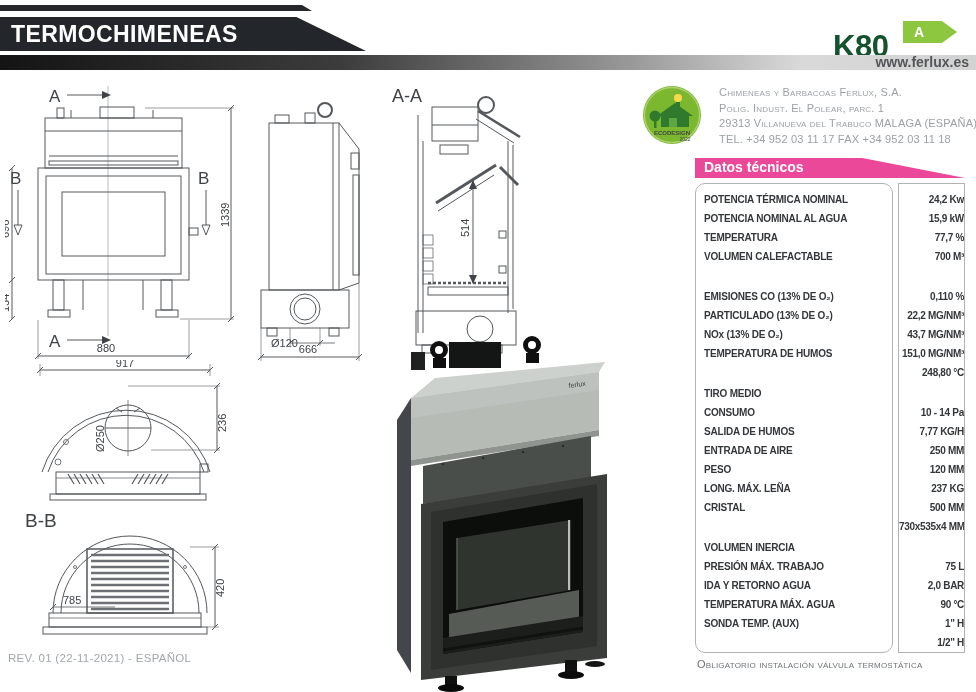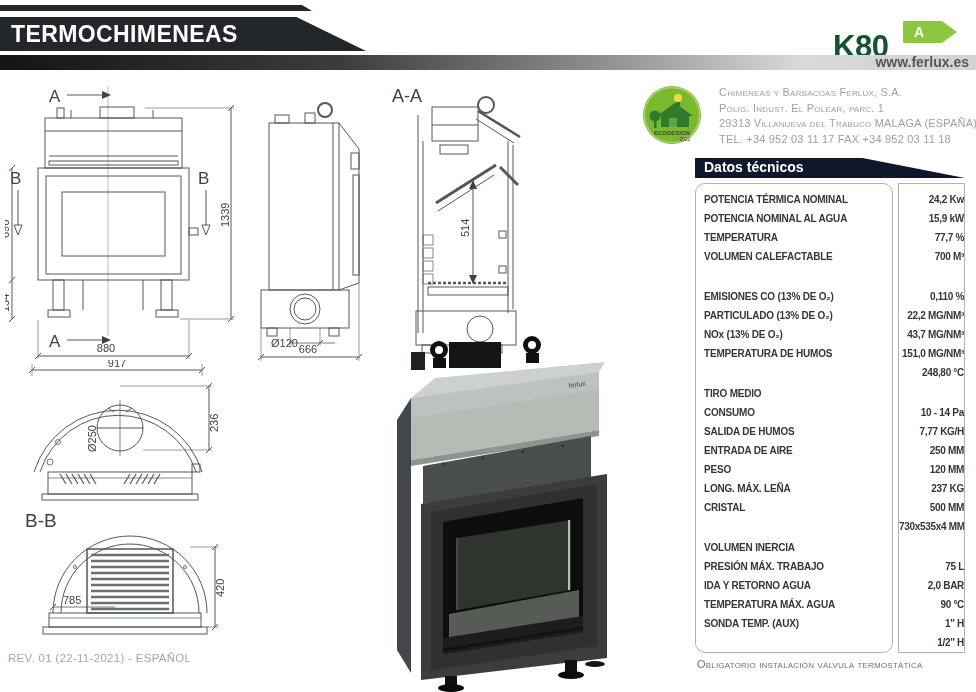--- a/index.html
+++ b/index.html
@@ -22,21 +22,21 @@
              background:linear-gradient(90deg,#141414 0%,#3c3c3c 35%,#9a9a9a 65%,#d9d9d9 82%,#d2d2d2 100%);}
   .website{position:absolute;right:7px;top:54px;height:16px;line-height:16px;
              font-size:14px;font-weight:bold;color:#53575a;text-decoration:none;}
 
   
   .eco-logo{position:absolute;left:642px;top:85px;width:60px;height:60px;}
   .company{position:absolute;left:719px;top:85px;width:252px;font-size:11px;line-height:15.5px;
            color:#9ba1a5;font-variant:small-caps;letter-spacing:.2px;white-space:nowrap;}
 
   
-  .tech-banner{position:absolute;left:695px;top:158px;width:270px;height:20px;background:#0f172a;
+  .tech-banner{position:absolute;left:695px;top:158px;width:270px;height:20px;background:#ec4899;
            clip-path:polygon(0 0,62% 0,100% 100%,0 100%);
            color:#fff;font-weight:bold;font-size:14px;line-height:19px;padding-left:9px;
            box-sizing:border-box;}
   .tech-box{position:absolute;top:183px;height:470px;border:1px solid #b2b2b2;
            box-sizing:border-box;padding-top:6px;background:#fff;}
   .tech-box.labels{left:695px;width:198px;border-radius:10px;}
   .tech-box.values{left:898px;width:67px;}
   .trow{height:19px;line-height:19px;white-space:nowrap;overflow:hidden;}
   .trow.spacer{height:21px;}
   .tlabel{padding-left:8px;font-weight:bold;font-size:10px;color:#33373a;letter-spacing:-.2px;}
@@ -214,21 +214,21 @@
 
       <line x1="40" y1="198" x2="120" y2="198" stroke-width="2.5" stroke-dasharray="3,2"></line>
       <rect x="40" y="202" width="80" height="8"></rect>
       <rect x="28" y="226" width="100" height="34"></rect>
       <circle cx="92" cy="244" r="13"></circle>
       <rect x="34" y="260" width="10" height="8"></rect>
         <rect x="104" y="260" width="10" height="8"></rect>
     </svg>
   </div>
 
-  <div class="dwg" style="left:20px;top:360px;">
+  <div class="dwg" style="left:28px;top:360px;">
     <svg width="200" height="148" viewBox="0 0 200 148" stroke="#54585c" stroke-width="1" fill="none">
 
       <line x1="12" y1="4" x2="12" y2="16" stroke-width="0.6"></line>
         <line x1="182" y1="4" x2="182" y2="16" stroke-width="0.6"></line>
       <line x1="12" y1="10" x2="182" y2="10"></line>
       <line x1="9" y1="13" x2="15" y2="7"></line>
         <line x1="179" y1="13" x2="185" y2="7"></line>
       <text x="97" y="7" text-anchor="middle" class="dim" stroke="none">917</text>
 
       <path d="M 14 112 A 88 88 0 0 1 182 112"></path>

